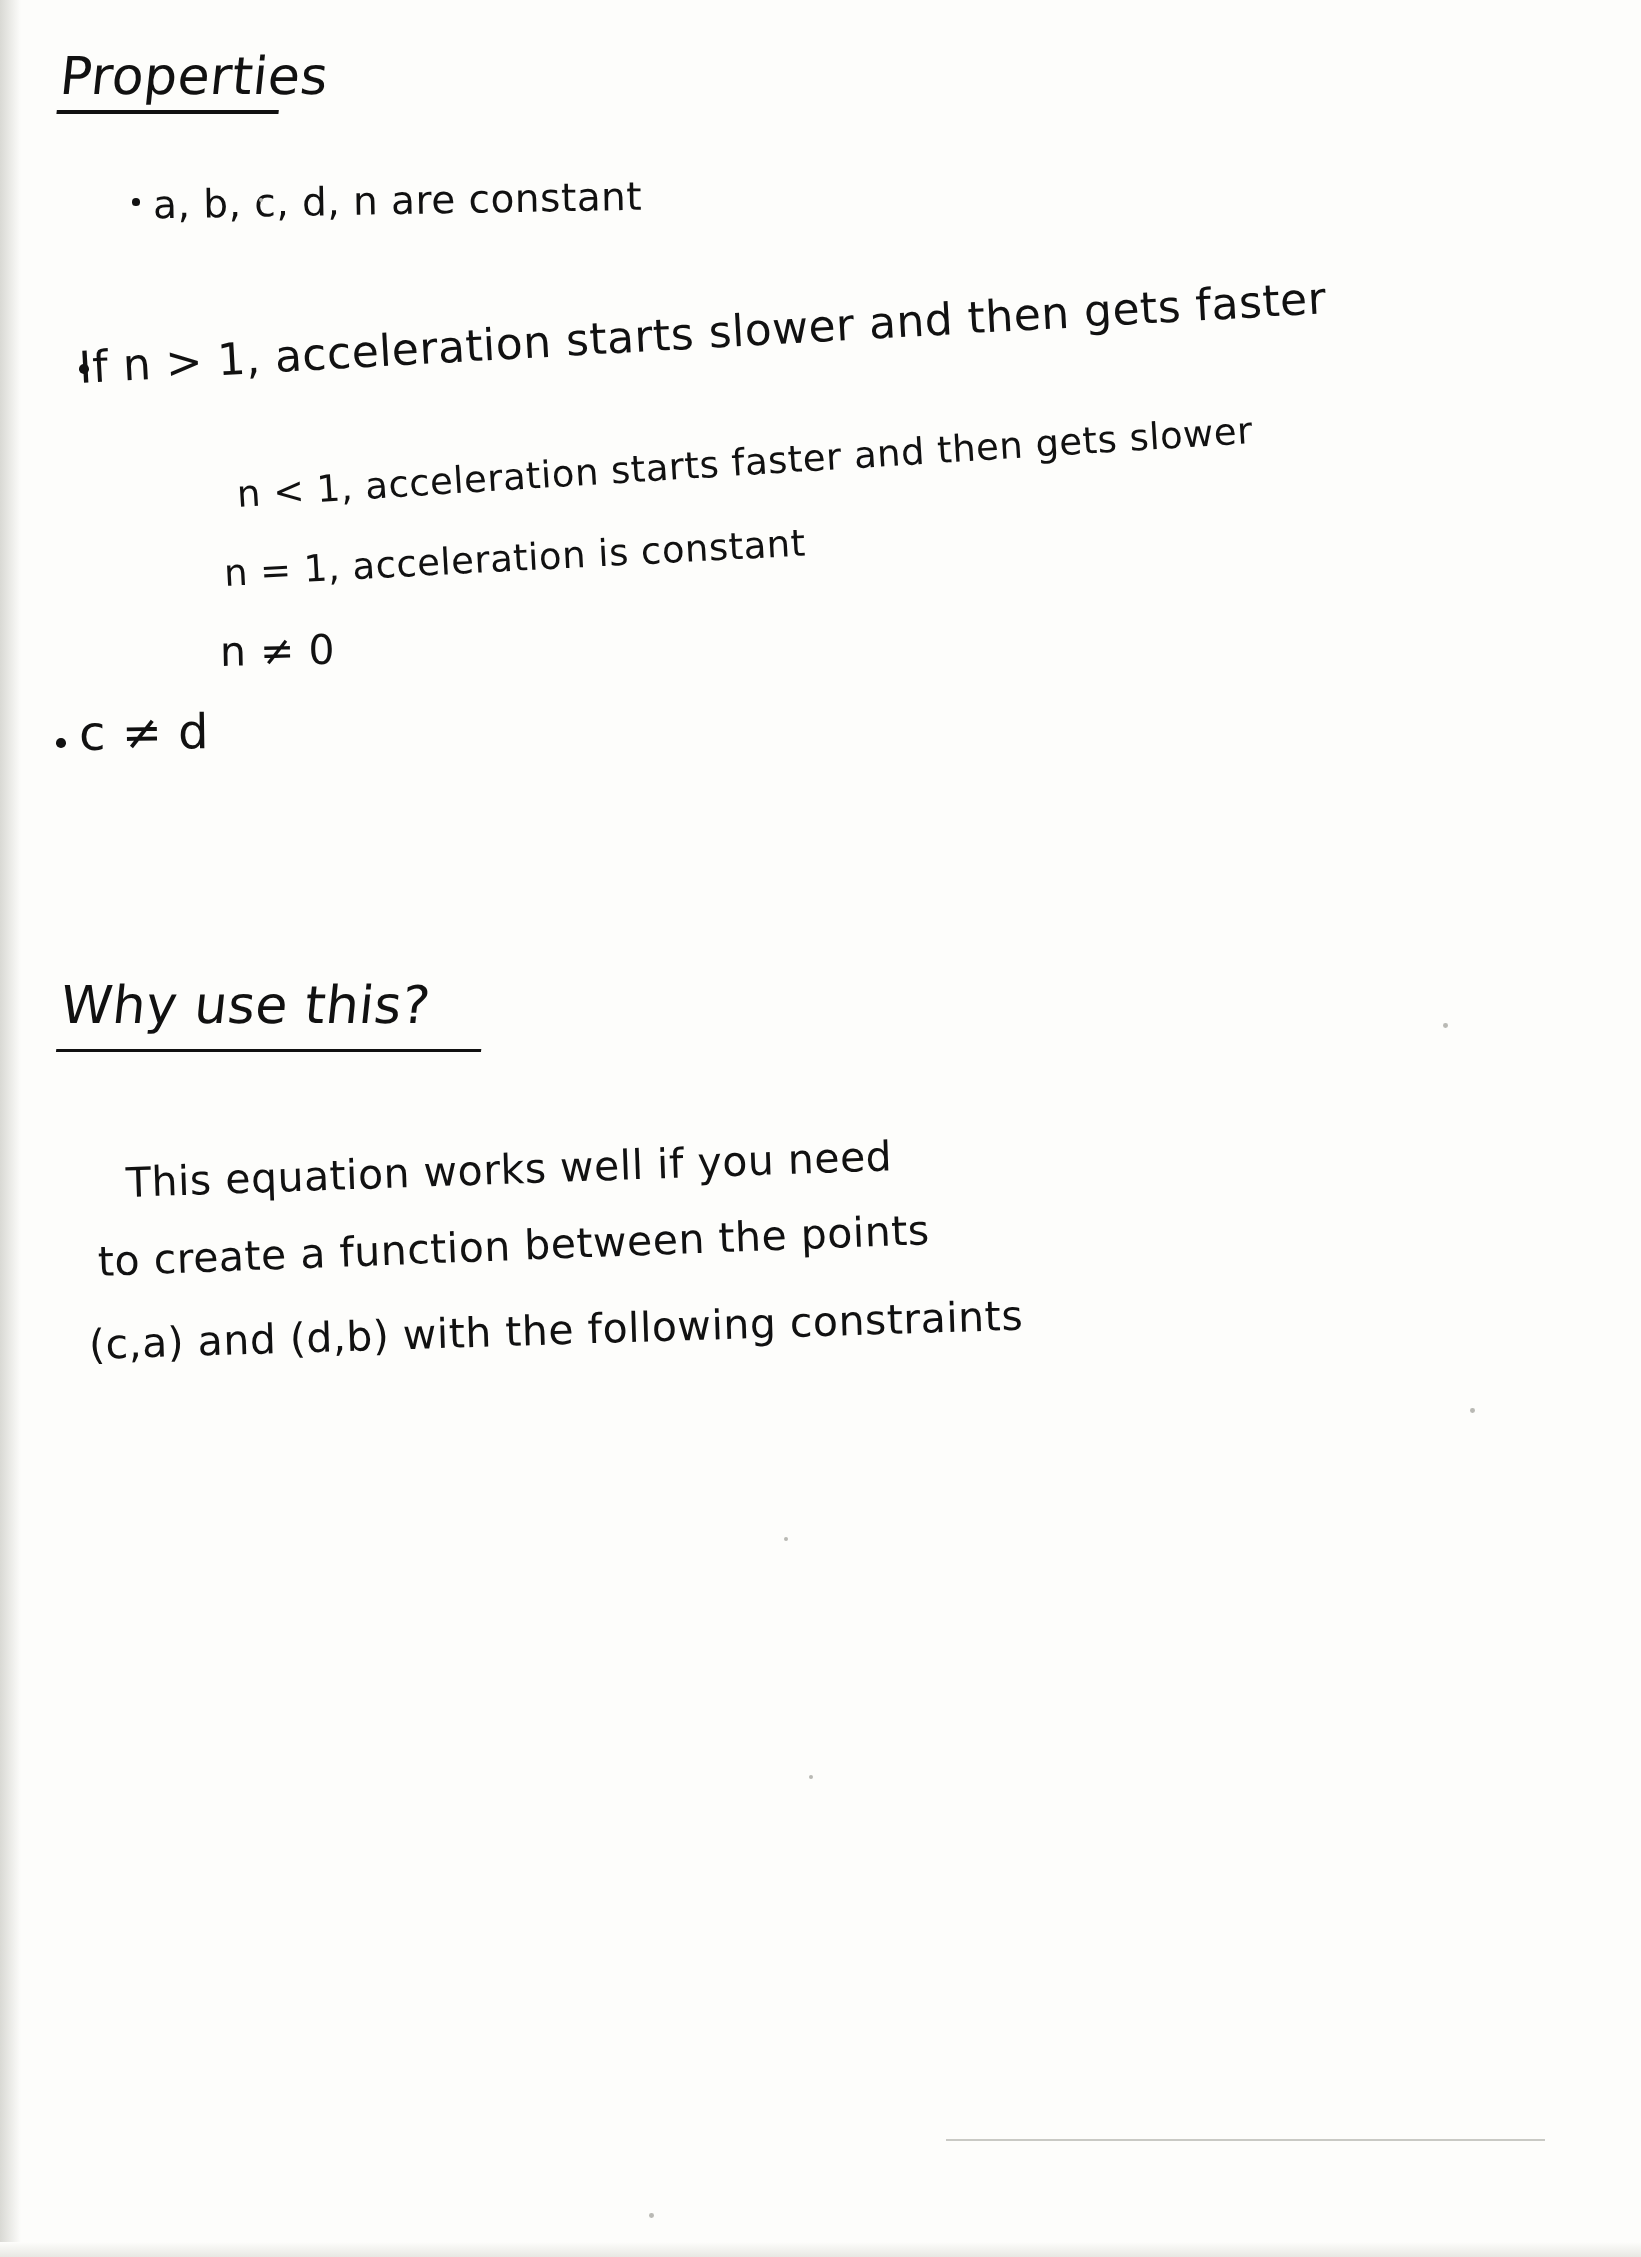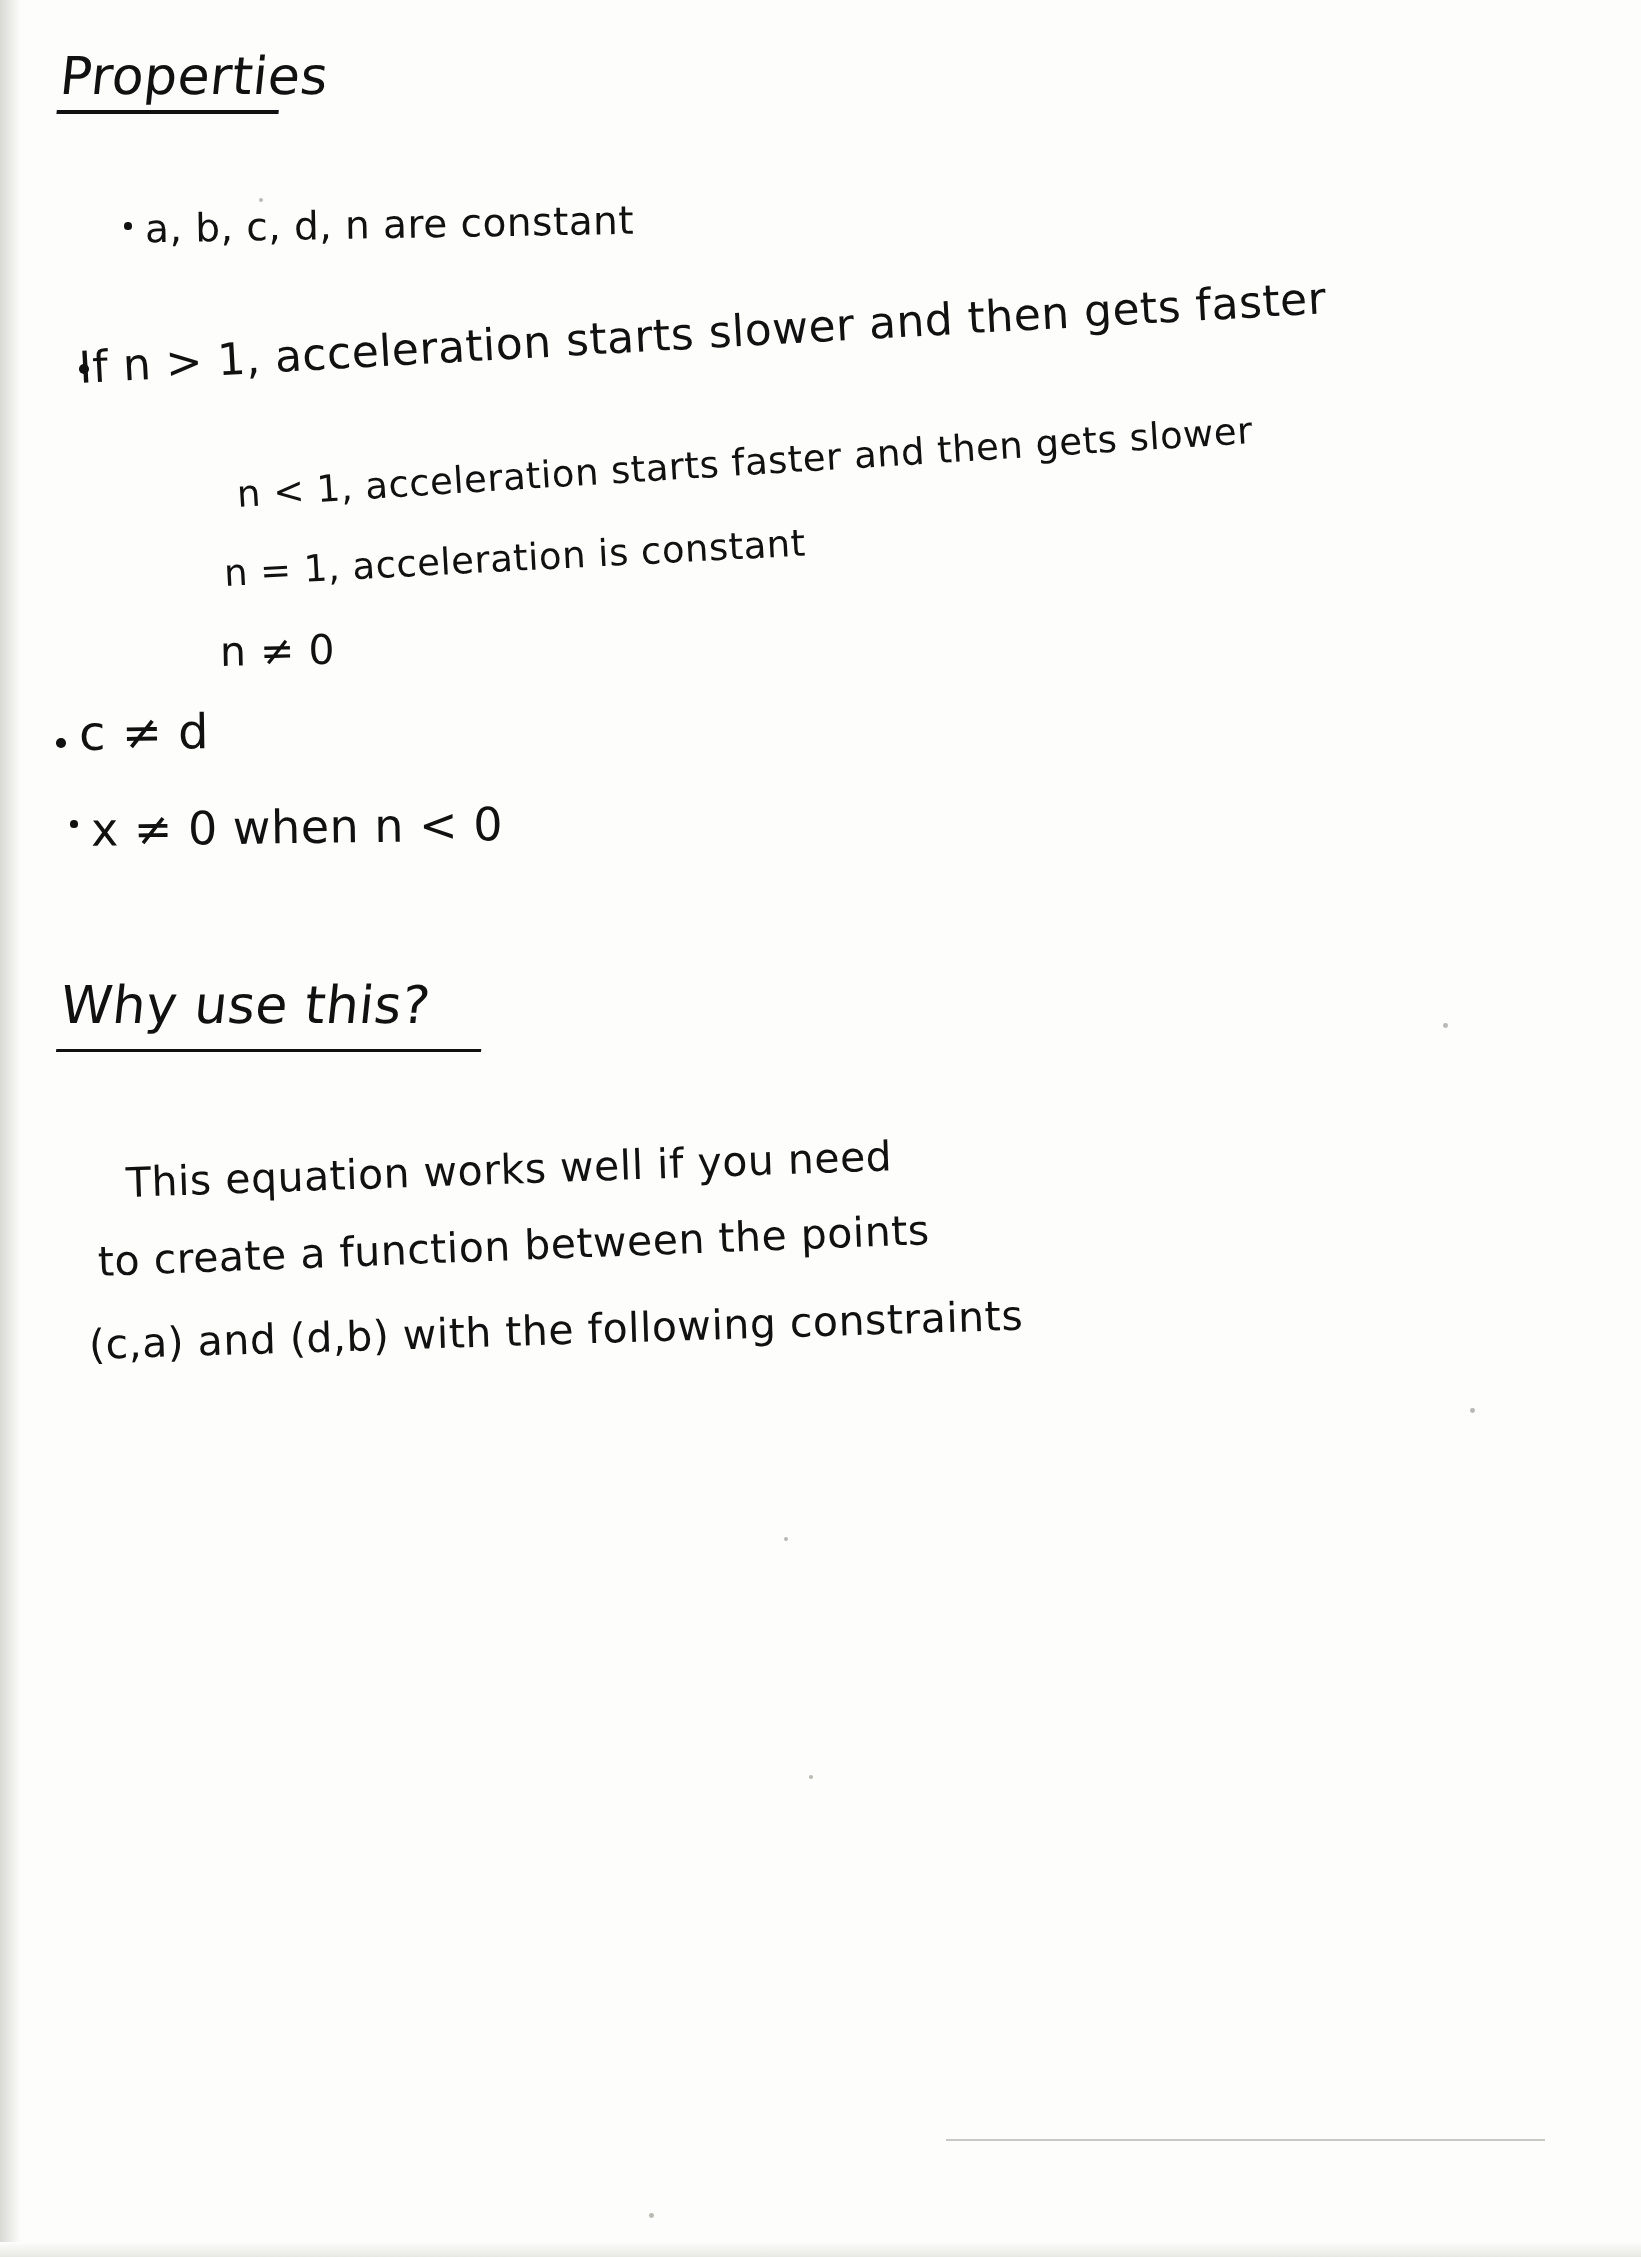--- a/index.html
+++ b/index.html
@@ -128,21 +128,21 @@
 <div id="page">
 
   <div id="scan-left-edge"></div>
   <div id="scan-bottom-edge"></div>
 
   <div class="heading hand" style="left:60px; top:46px;">
     <span>Properties</span>
     <span class="rule" style="width:222px;"></span>
   </div>
 
-  <div class="bullet-row" style="left:124px; top:179px;margin-top:24px;">
+  <div class="bullet-row" style="left:132px; top:179px;">
     <span class="bullet-dot small"></span>
     <span class="bullet-text hand" style="transform:rotate(-1.0deg);">a, b, c, d, n are constant</span>
   </div>
 
 
   <div class="bullet-row" style="left:79px; top:343px;">
     <span class="bullet-dot"></span>
     <span class="bullet-text lg hand slant s1" style="display:inline-block;">If  n &gt; 1,  acceleration starts slower and then gets faster</span>
   </div>
 
@@ -150,24 +150,20 @@
 
   <div class="slant s3 hand" style="left:224px; top:552px;">n = 1,  acceleration is constant</div>
 
   <div class="slant s4 hand" style="left:220px; top:628px; font-size:41px;">n ≠ 0</div>
 
   <div class="bullet-row" style="left:56px; top:705px;align-items:center;">
     <span class="bullet-dot"></span>
     <span class="bullet-text lg hand" style="font-size:48px; transform:rotate(-0.8deg);">c ≠ d</span>
   </div>
 
-  <div class="bullet-row" style="left:70px; top:801px;">
-    <span class="bullet-dot small"></span>
-    <span class="bullet-text lg hand" style="font-size:46px; transform:rotate(-0.8deg);">x ≠ 0  when  n &lt; 0</span>
-  </div>
 
   <div class="heading hand" style="left:60px; top:975px;">
     <span>Why use this?</span>
     <span class="rule" style="width:425px; margin-top:13.5px;"></span>
   </div>
 
   <div class="para-line p1 hand" style="left:126px; top:1159px;">This equation works well if you need</div>
 
   <div class="para-line p2 hand" style="left:98px; top:1238px;">to create a function between the points</div>
 

